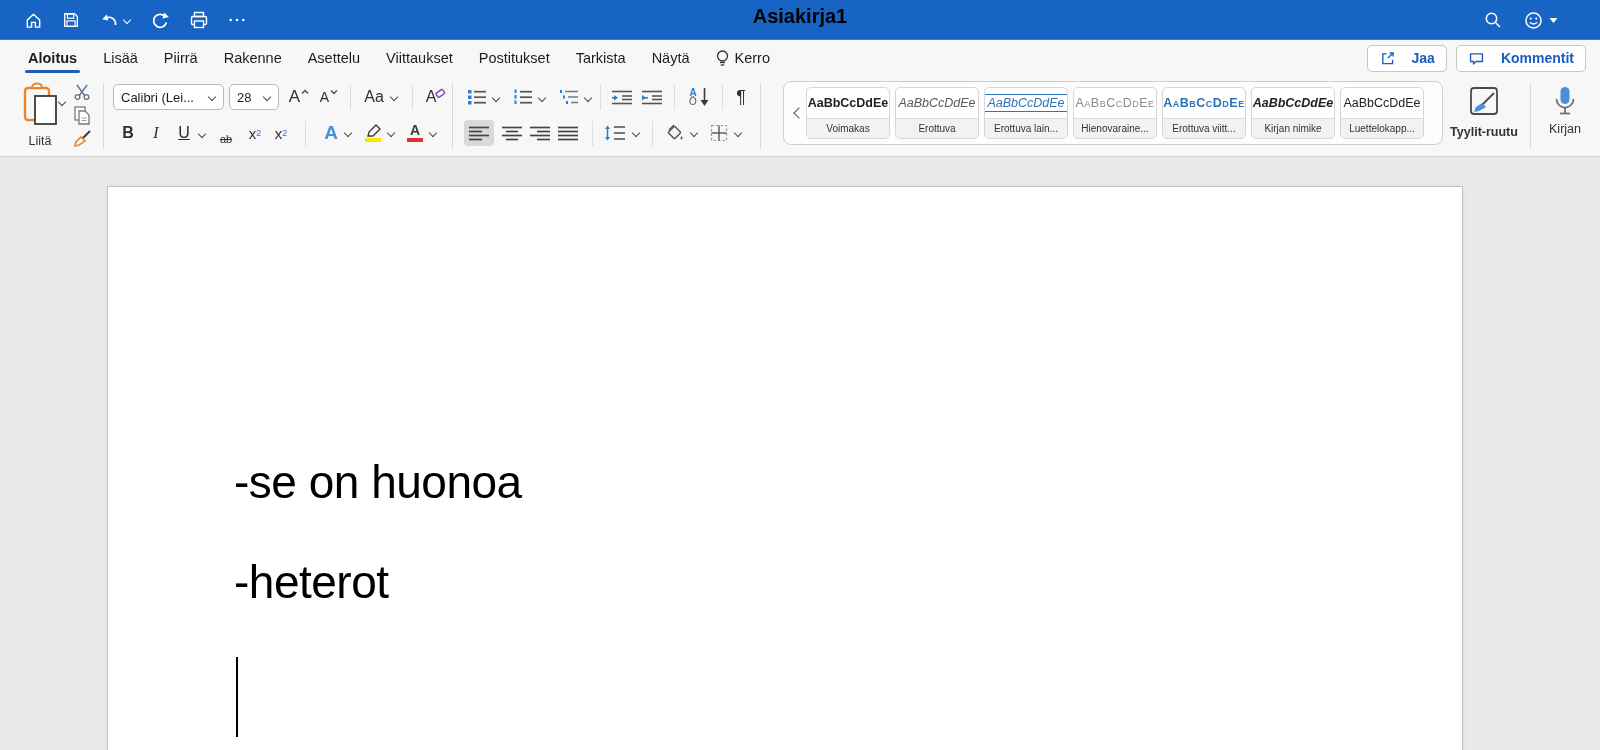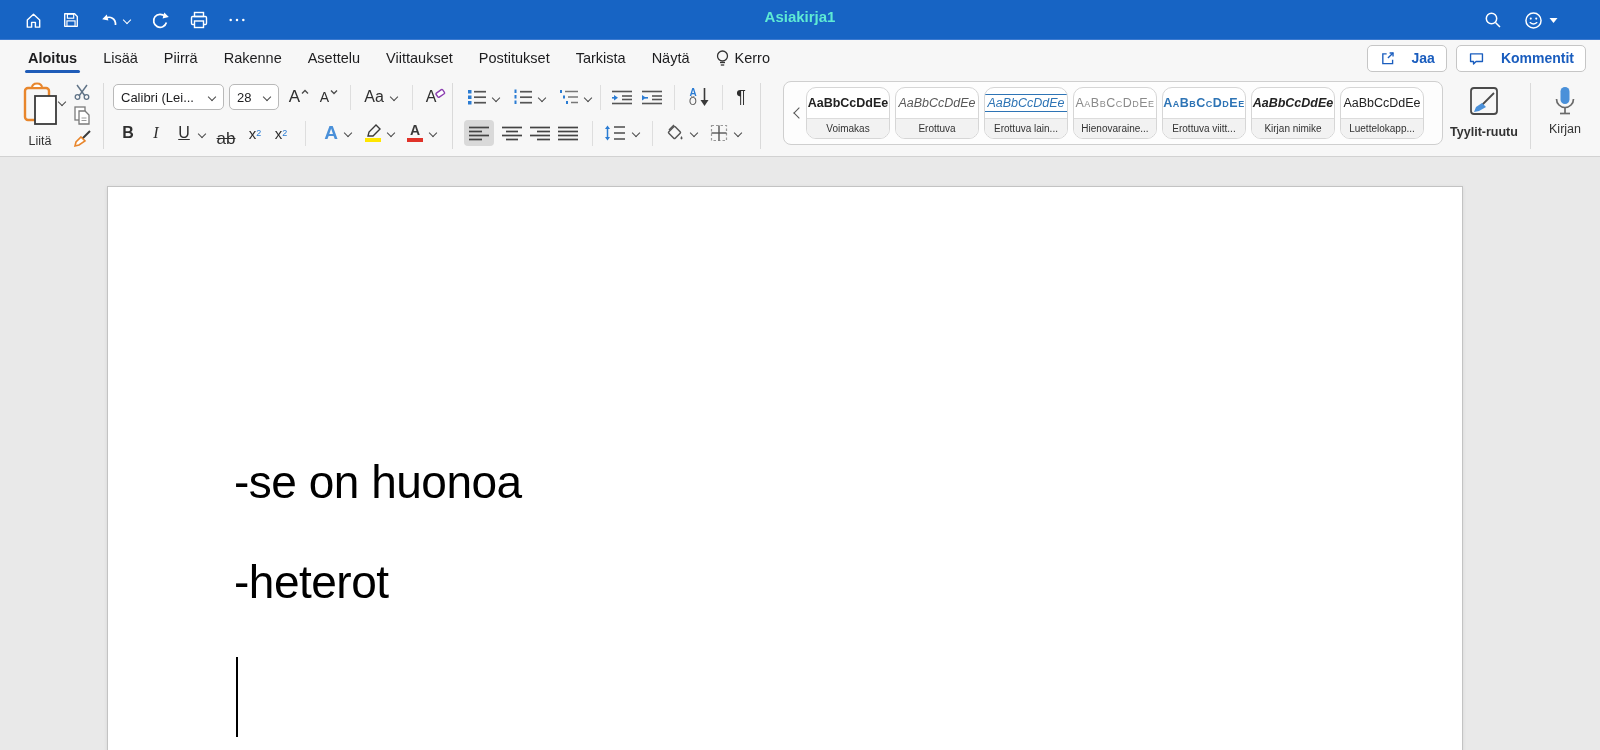--- a/index.html
+++ b/index.html
@@ -4,21 +4,21 @@
 <style>
   * { margin:0; padding:0; box-sizing:border-box; }
   html,body { width:1600px; height:750px; overflow:hidden; background:#e9e9e9;
     font-family:"Liberation Sans", sans-serif; -webkit-font-smoothing:antialiased; }
 
   
   .titlebar { position:relative; height:40px; background:#1764c4; border-bottom:1px solid #3c7ad0; }
   .tb-left { position:absolute; left:24px; top:0; height:40px; display:flex; align-items:center; gap:19px; }
   .tb-ic { display:flex; align-items:center; cursor:pointer; }
   .tb-title { position:absolute; left:0; right:0; top:0; height:32px; display:flex; align-items:center;
-    justify-content:center; color:#5eead4; font-size:15px; font-weight:bold; pointer-events:none; }
+    justify-content:center; color:#000000; font-size:20px; font-weight:bold; pointer-events:none; }
   .tb-right { position:absolute; right:42px; top:0; height:40px; display:flex; align-items:center; gap:20px; }
 
   
   .tabrow { height:36px; background:#f7f7f7; display:flex; align-items:center; padding-left:15px; }
   .tab { position:relative; padding:0 13px; font-size:14.5px; color:#1d1d1f; height:36px;
     display:flex; align-items:center; cursor:pointer; }
   .tab.active { font-weight:bold; }
   .tab.active::after { content:""; position:absolute; left:10px; right:10px; bottom:3px; height:3.5px;
     border-radius:2px; background:#1f5cb8; }
   .tab-kerro { display:flex; align-items:center; gap:5px; padding:0 12px; font-size:14.5px; color:#1d1d1f; cursor:pointer; }
@@ -44,21 +44,21 @@
     display:flex; align-items:center; padding:0 7px; font-size:13px; color:#1d1d1f; cursor:pointer; }
   .box-select .chev { margin-left:auto; }
 
   .fmt { font-size:16px; color:#2f2f2f; }
   .selected-box { background:#d9d9d9; border-radius:4px; }
 
   
   .gallery { position:absolute; left:783px; top:5px; width:660px; height:64px; background:#fdfdfd;
     border:1px solid #cfcfcf; border-radius:8px; display:flex; align-items:center; padding:0 4px; }
   .gal-prev { width:18px; height:40px; display:flex; align-items:center; justify-content:center; cursor:pointer; }
-  .style-card { width:84px; height:52px; background:#fff; border:1px solid #d6d6d6; border-radius:10px;
+  .style-card { width:84px; height:52px; background:#fff; border:1px solid #d6d6d6; border-radius:5px;
     margin-right:5px; overflow:hidden; cursor:pointer; display:flex; flex-direction:column; }
   .sc-sample { flex:1; display:flex; align-items:center; justify-content:center; font-size:12.5px; color:#222; }
   .sc-label { height:20px; background:#f2f2f2; border-top:1px solid #dcdcdc; font-size:10px; color:#333;
     display:flex; align-items:center; justify-content:center; white-space:nowrap; }
   .st-bold { font-weight:bold; }
   .st-quote { font-style:italic; color:#595959; }
   .st-iq { font-style:italic; color:#2e74b5; }
   .st-iq span { border-top:1.5px solid #2e74b5; border-bottom:1.5px solid #2e74b5; padding:1px 2px; }
   .st-subtle { font-variant:small-caps; color:#8a8a8a; letter-spacing:.5px; }
   .st-intense { font-variant:small-caps; color:#2e74b5; font-weight:bold; letter-spacing:.5px; }
@@ -250,21 +250,21 @@
     <span class="fmt" style="font-weight:bold;">B</span>
   </div>
   <div class="rbtn" style="left:144px; top:44px; width:24px; height:26px;">
     <span class="fmt" style="font-style:italic; font-family:'Liberation Serif',serif;">I</span>
   </div>
   <div class="rbtn" style="left:172px; top:44px; width:24px; height:26px;">
     <span class="fmt" style="text-decoration:underline;">U</span>
   </div>
   <span class="chev" style="position:absolute; left:198px; top:54px;"></span>
   <div class="rbtn" style="left:212px; top:44px; width:28px; height:26px;">
-    <span class="fmt" style="text-decoration:line-through; font-size:17px;margin-top:12px;">ab</span>
+    <span class="fmt" style="text-decoration:line-through; font-size:11px;margin-top:12px;">ab</span>
   </div>
   <div class="rbtn" style="left:242px; top:44px; width:26px; height:26px;">
     <span class="fmt" style="font-size:15px;">x</span>
       <sub style="font-size:9px; color:#2b7cd3;">2</sub>
   </div>
   <div class="rbtn" style="left:268px; top:44px; width:26px; height:26px;">
     <span class="fmt" style="font-size:15px;">x</span>
       <sup style="font-size:9px; color:#2b7cd3;">2</sup>
   </div>
   <div class="vdiv-s" style="left:305px; top:45px;"></div>

